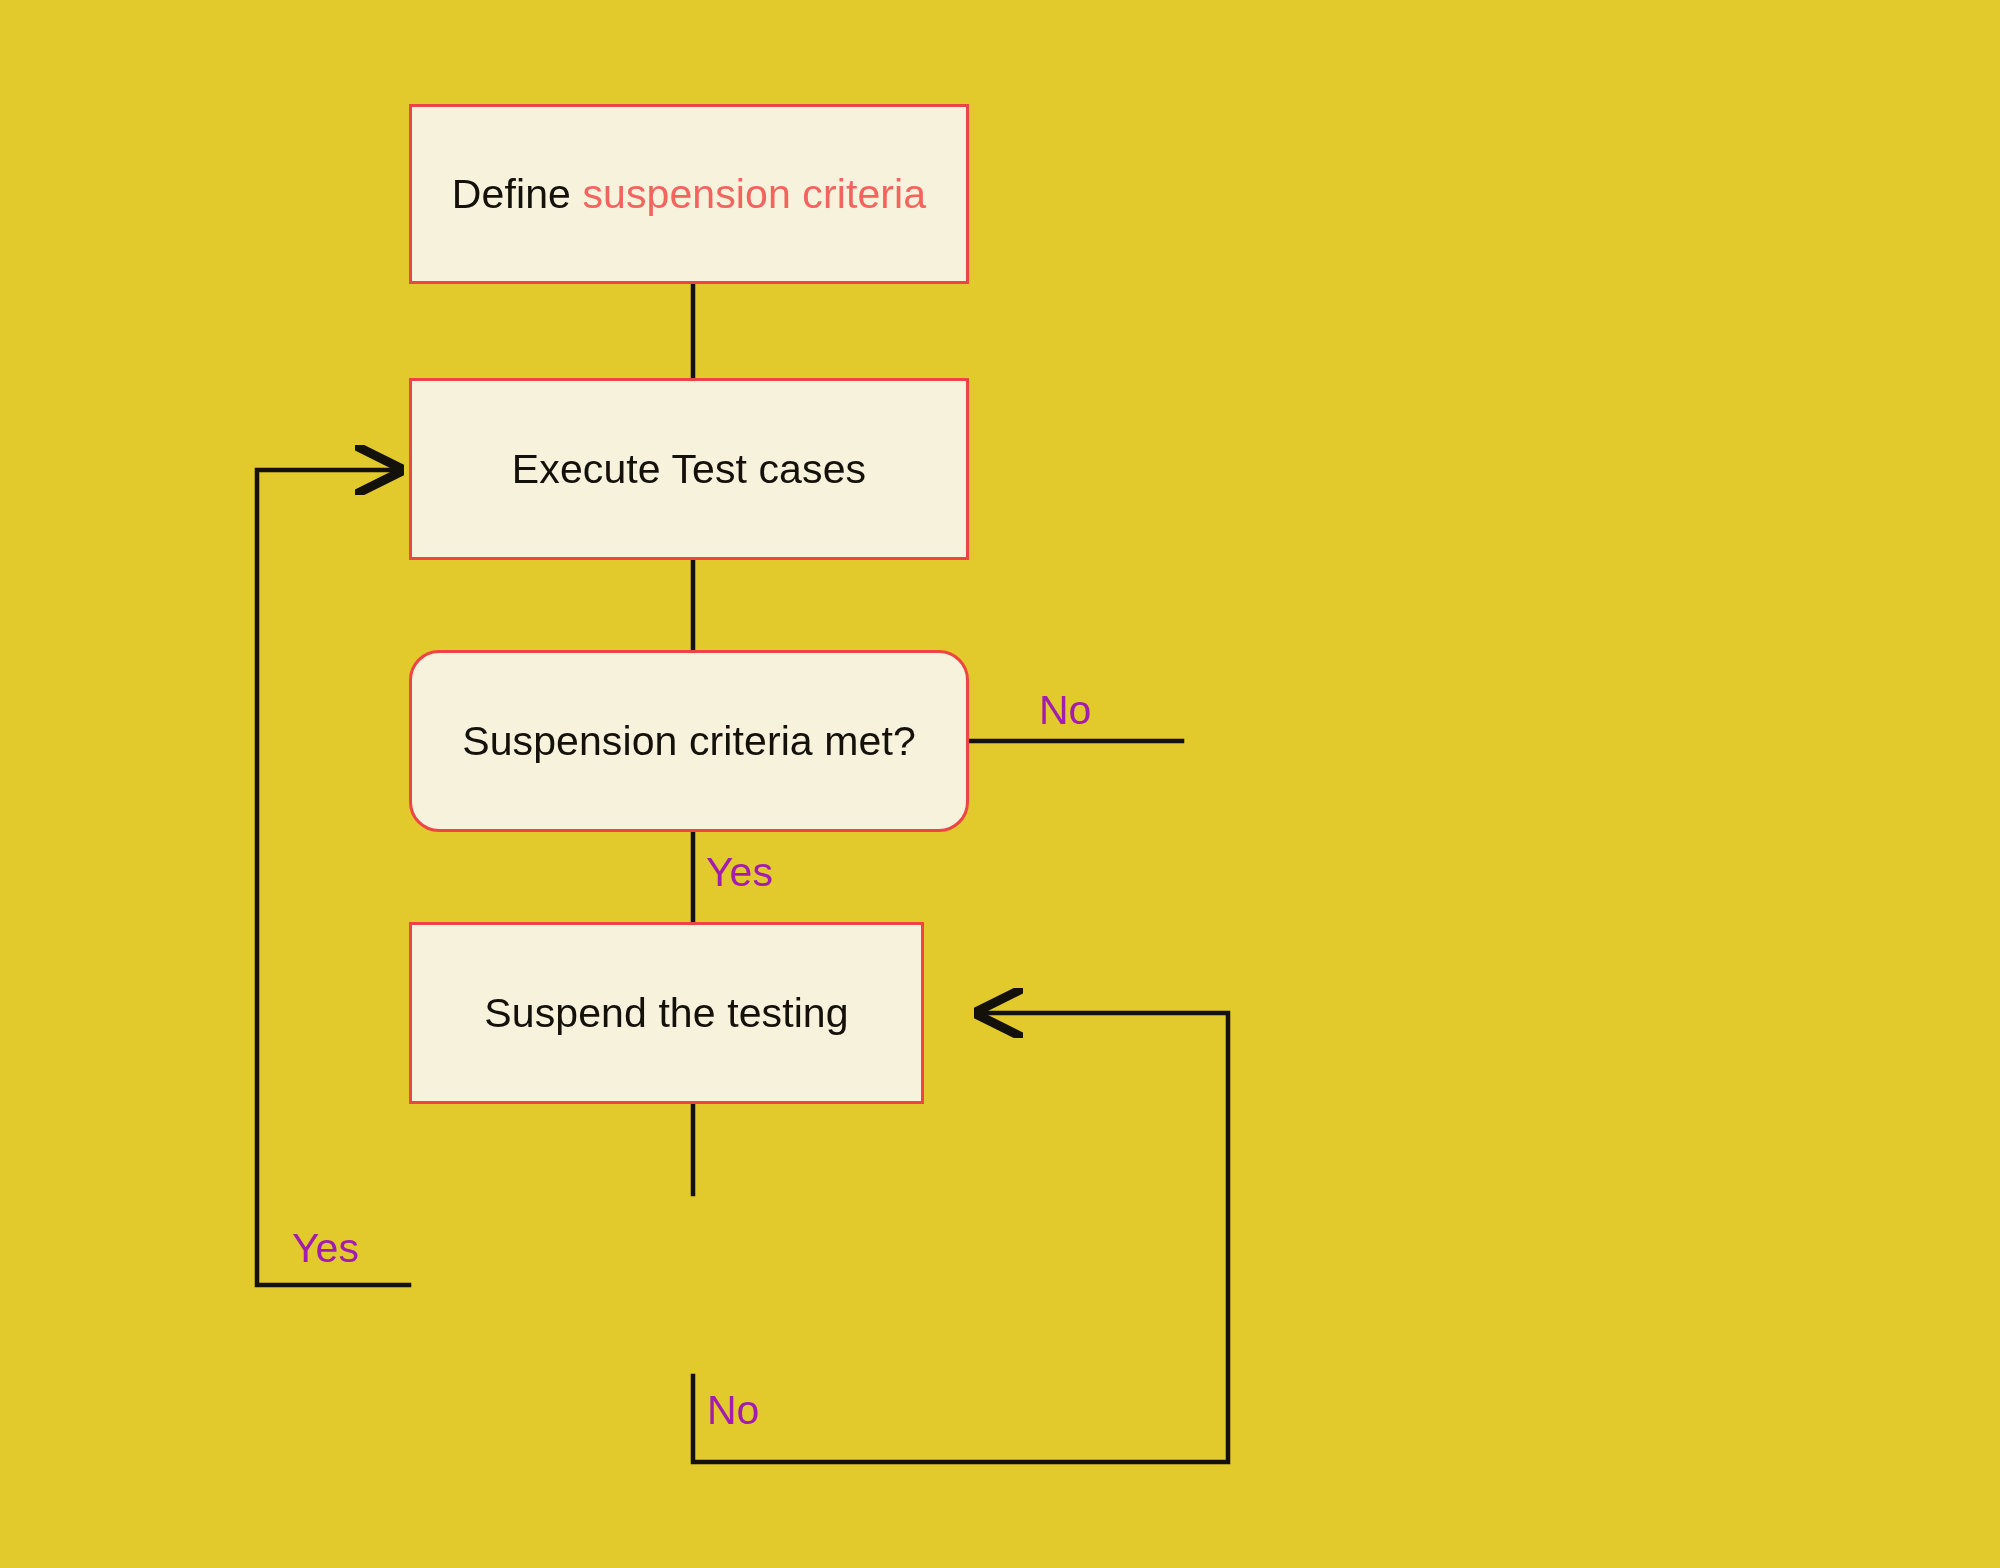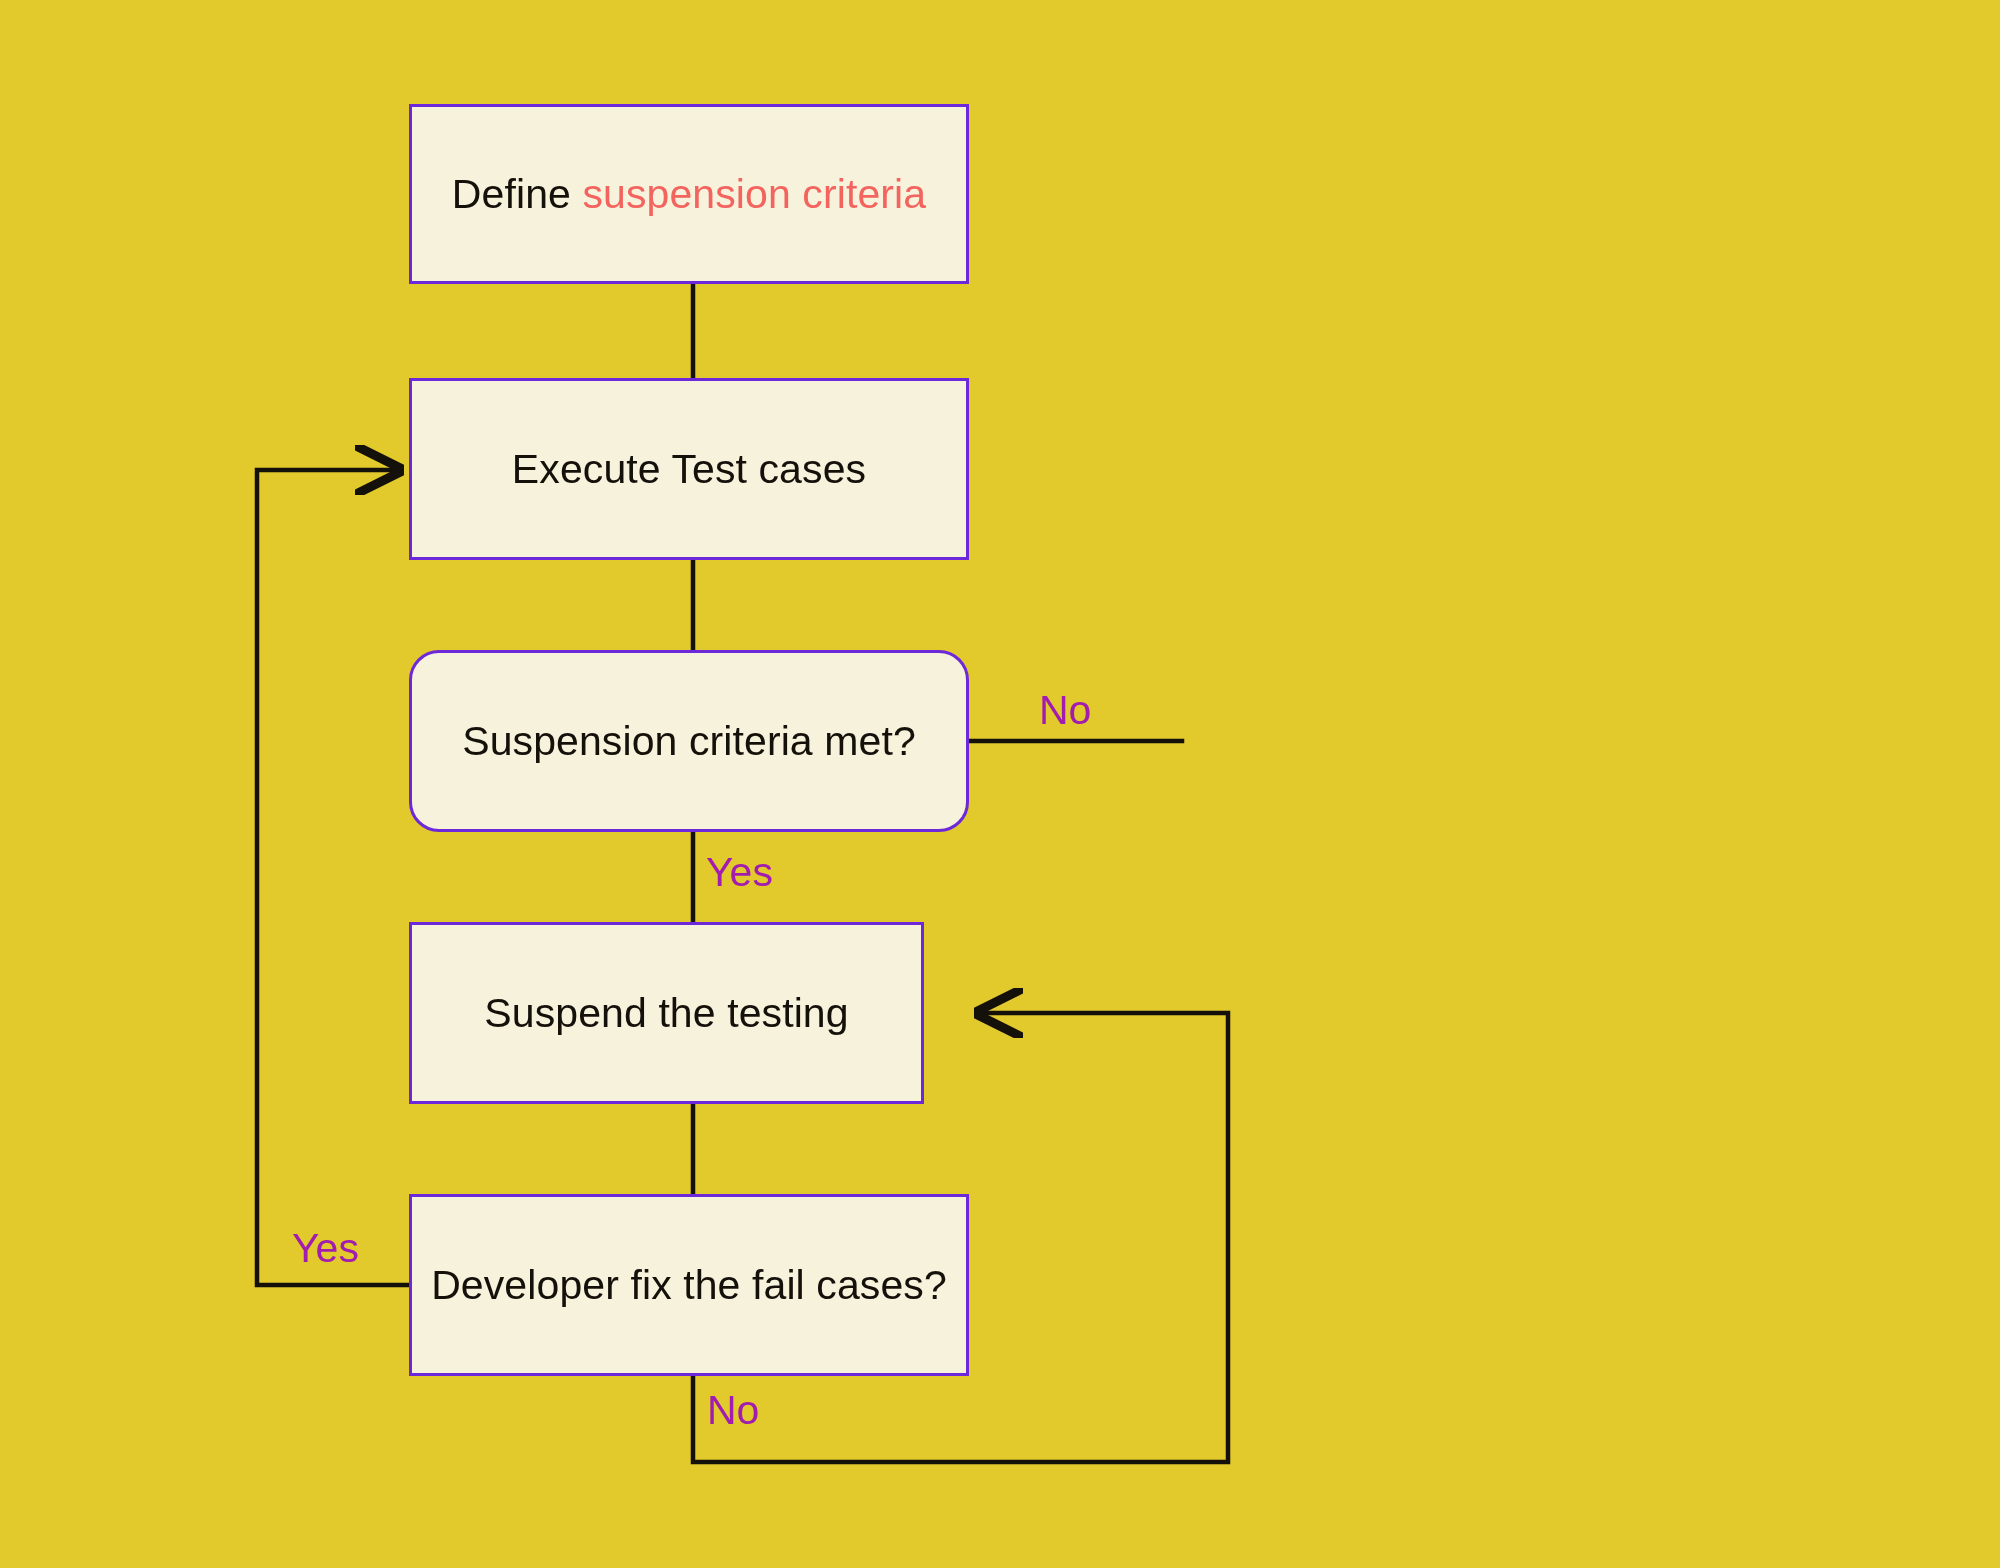--- a/index.html
+++ b/index.html
@@ -23,21 +23,21 @@
     top: 0;
     left: 0;
     width: 2000px;
     height: 1568px;
     pointer-events: none;
   }
   .node {
     position: absolute;
     box-sizing: border-box;
     background: #f7f2dc;
-    border: 3px solid #6d28d9;
+    border: 3px solid #ef4444;
     display: flex;
     align-items: center;
     justify-content: center;
     text-align: center;
     color: #14100a;
     font-size: 41px;
     line-height: 1.22;
     letter-spacing: 0.1px;
     padding: 4px 18px;
   }
@@ -96,22 +96,19 @@
 
   <div class="node" style="left:409px; top:650px; width:560px; height:182px;border-radius:30px;">
     <span class="txt">Suspension criteria met?</span>
   </div>
 
 
   <div class="node" style="left:409px; top:922px; width:515px; height:182px;">
     <span class="txt">Suspend the testing</span>
   </div>
 
-  <div class="node" style="left:409px; top:1194px; width:560px; height:182px;">
-    <span class="txt">Developer fix the fail cases?</span>
-  </div>
 
   <div class="edge-label" style="left:1039px; top:690px;">No</div>
   <div class="edge-label" style="left:706px; top:852px;">Yes</div>
   <div class="edge-label" style="left:292px; top:1228px;">Yes</div>
   <div class="edge-label" style="left:707px; top:1390px;">No</div>
 
 </div>
 
 </body></html>

